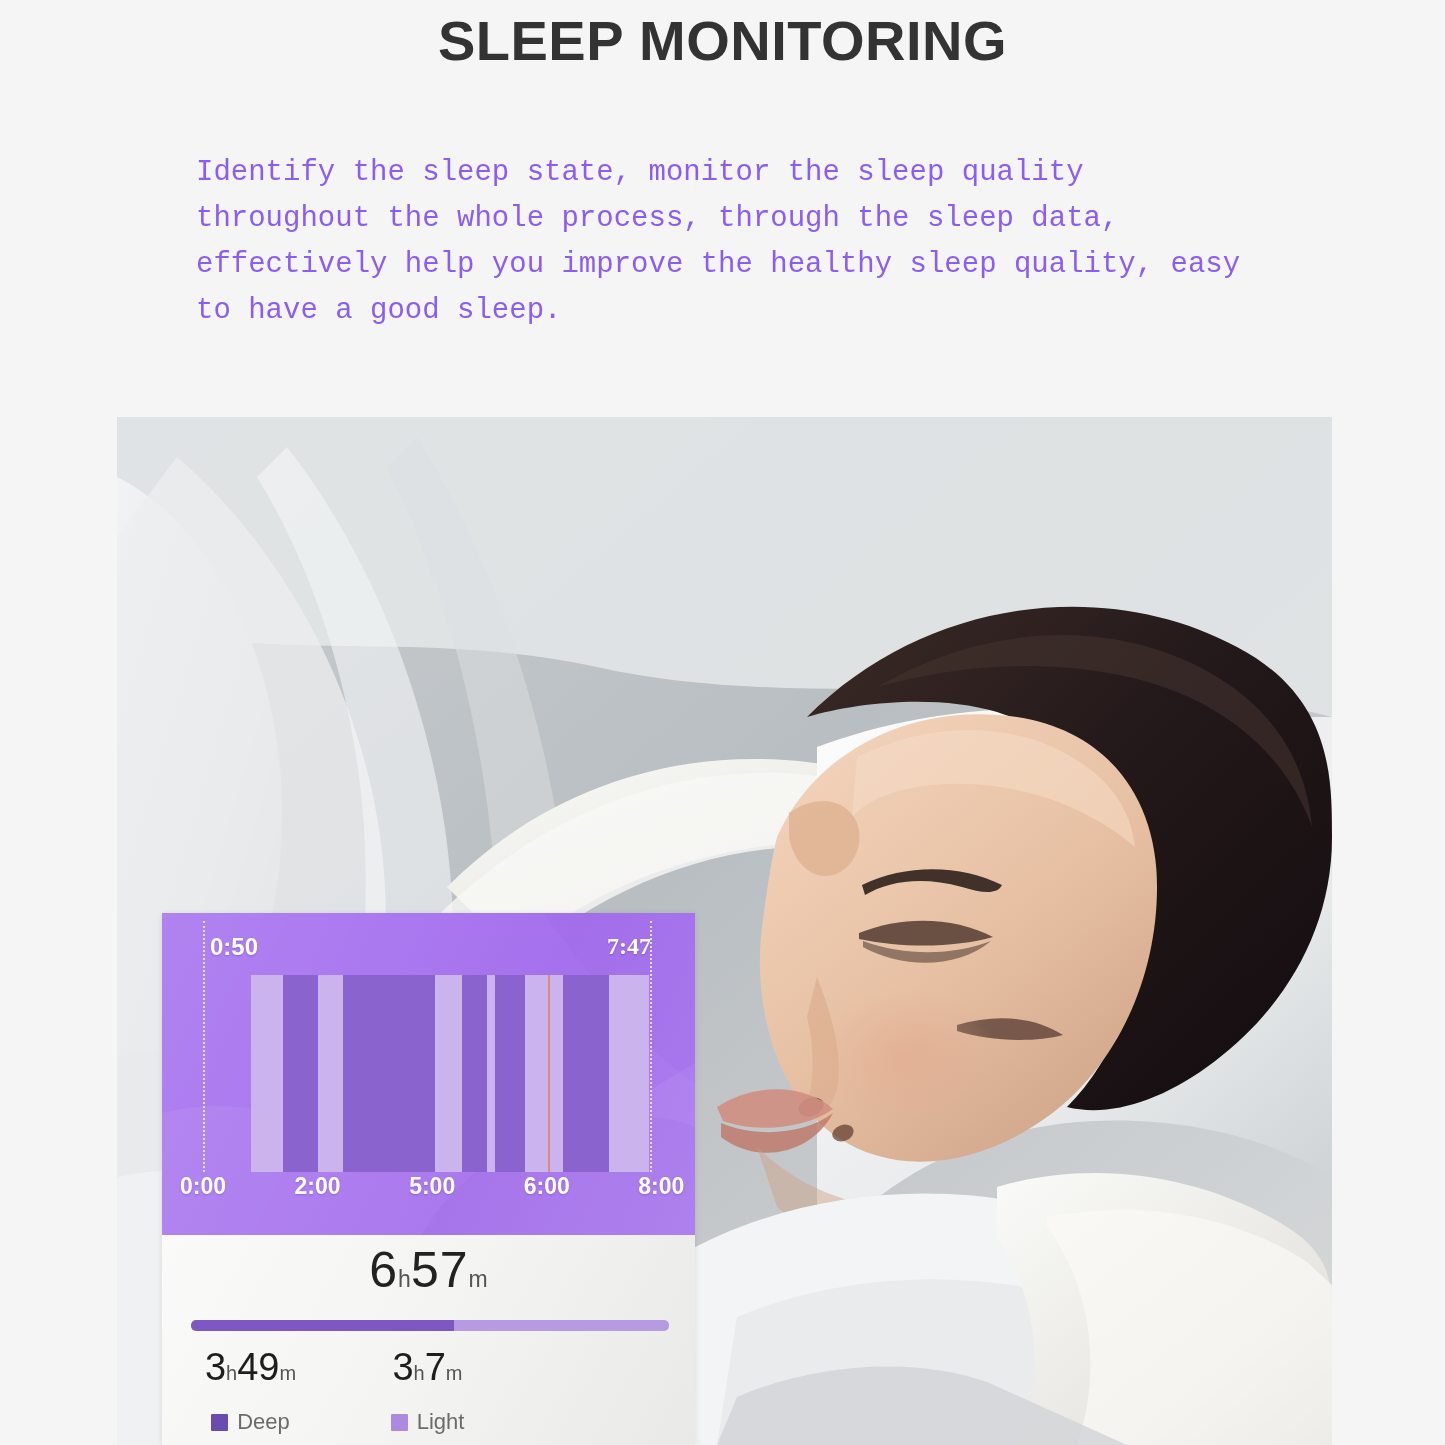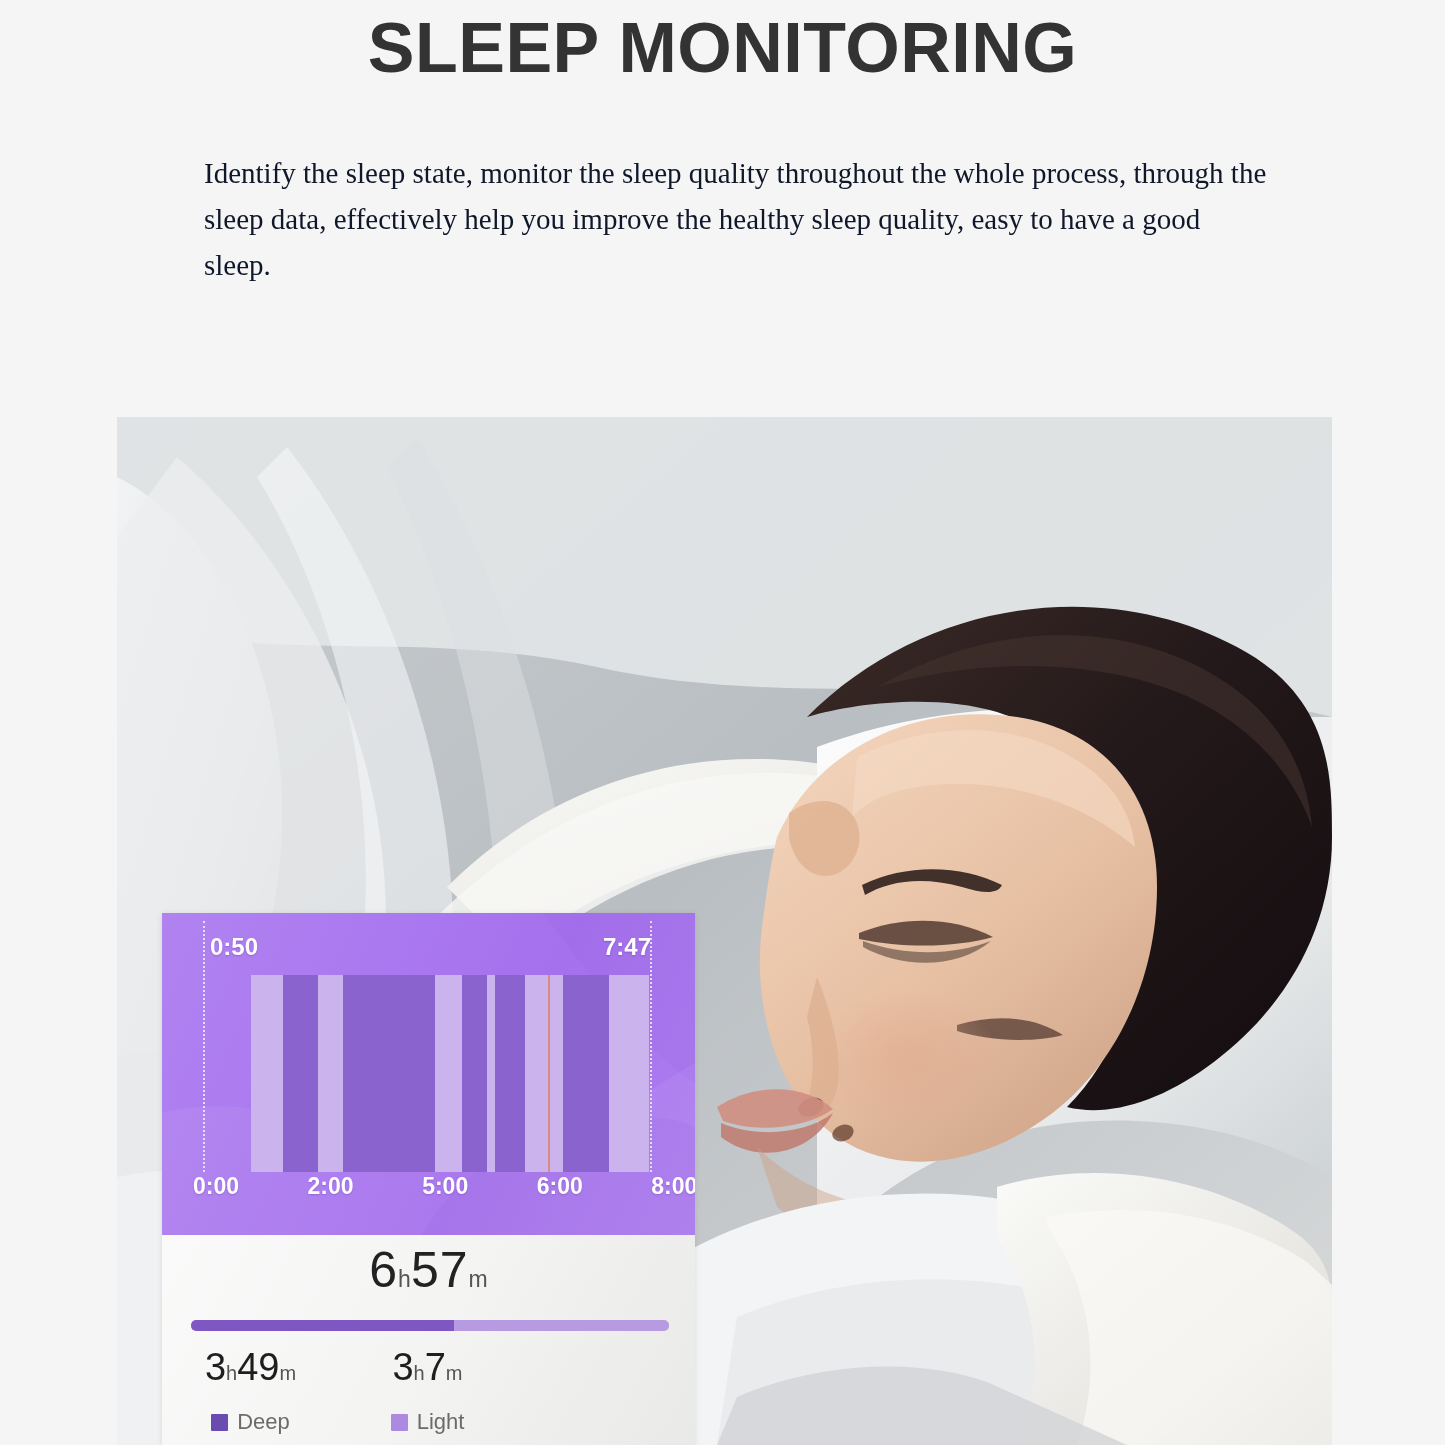--- a/index.html
+++ b/index.html
@@ -8,29 +8,28 @@
     background:#f5f5f5;
     font-family:"Liberation Sans","DejaVu Sans",sans-serif;
     overflow:hidden;
   }
   .page{ position:relative; width:1445px; height:1445px; background:#f5f5f5; }
 
   
   .title{
     position:absolute; left:0; top:8px; width:1445px;
     text-align:center;
-    font-size:70px; font-weight:bold; letter-spacing:0.5px;
+    font-size:56px; font-weight:bold; letter-spacing:0.5px;
     color:#333333;
     font-family:"Liberation Sans","DejaVu Sans",sans-serif;
   }
   .desc{
     position:absolute; left:196px; top:150px; width:1070px;
-    font-size:29px; line-height:46px; color:#0f172a;
-    font-family:Liberation Serif, serif;
-    margin-left:8px;
+    font-size:29px; line-height:46px; color:#8b5cf6;
+    font-family:Liberation Mono, monospace;
   }
 
   
   .photo{
     position:absolute; left:117px; top:417px;
     width:1215px; height:1028px;
     overflow:hidden;
     background:#cfd2d4;
   }
   .photo svg{ position:absolute; left:0; top:0; width:100%; height:100%; display:block; }
@@ -53,40 +52,40 @@
   }
   .chart-panel .tint2{
     position:absolute; inset:0; pointer-events:none;
   }
   .t-label{
     position:absolute; top:20px;
     font-size:24px; font-weight:bold; color:#ffffff;
     text-shadow:0 1px 2px rgba(90,50,150,0.35);
   }
   .t-start{ left:48px; }
-  .t-end{   right:44px; }
+  .t-end{   right:44px;font-family:Liberation Serif, serif; }
 
   .plot{
     position:absolute; left:41px; top:62px;
     width:487px; height:197px;
   }
   .dash-left, .dash-right{
     position:absolute; top:-54px; width:0; height:251px;
     border-left:2px dotted rgba(255,255,255,0.72);
   }
   .dash-left{ left:0; }
   .dash-right{ left:447px; }
 
   .bars{
     position:absolute; left:0; top:0; width:487px; height:197px;
   }
   .bar{ position:absolute; top:0; height:197px; }
 
   .x-axis{
-    position:absolute; left:13px; top:260px; width:533px; height:44px;
+    position:absolute; left:0; top:260px; width:533px; height:44px;
   }
   .x-tick{
     position:absolute; top:0;
     font-size:23px; font-weight:bold; color:#ffffff;
     text-shadow:0 1px 2px rgba(90,50,150,0.30);
     transform:translateX(-50%);
     white-space:nowrap;
   }
 
   

